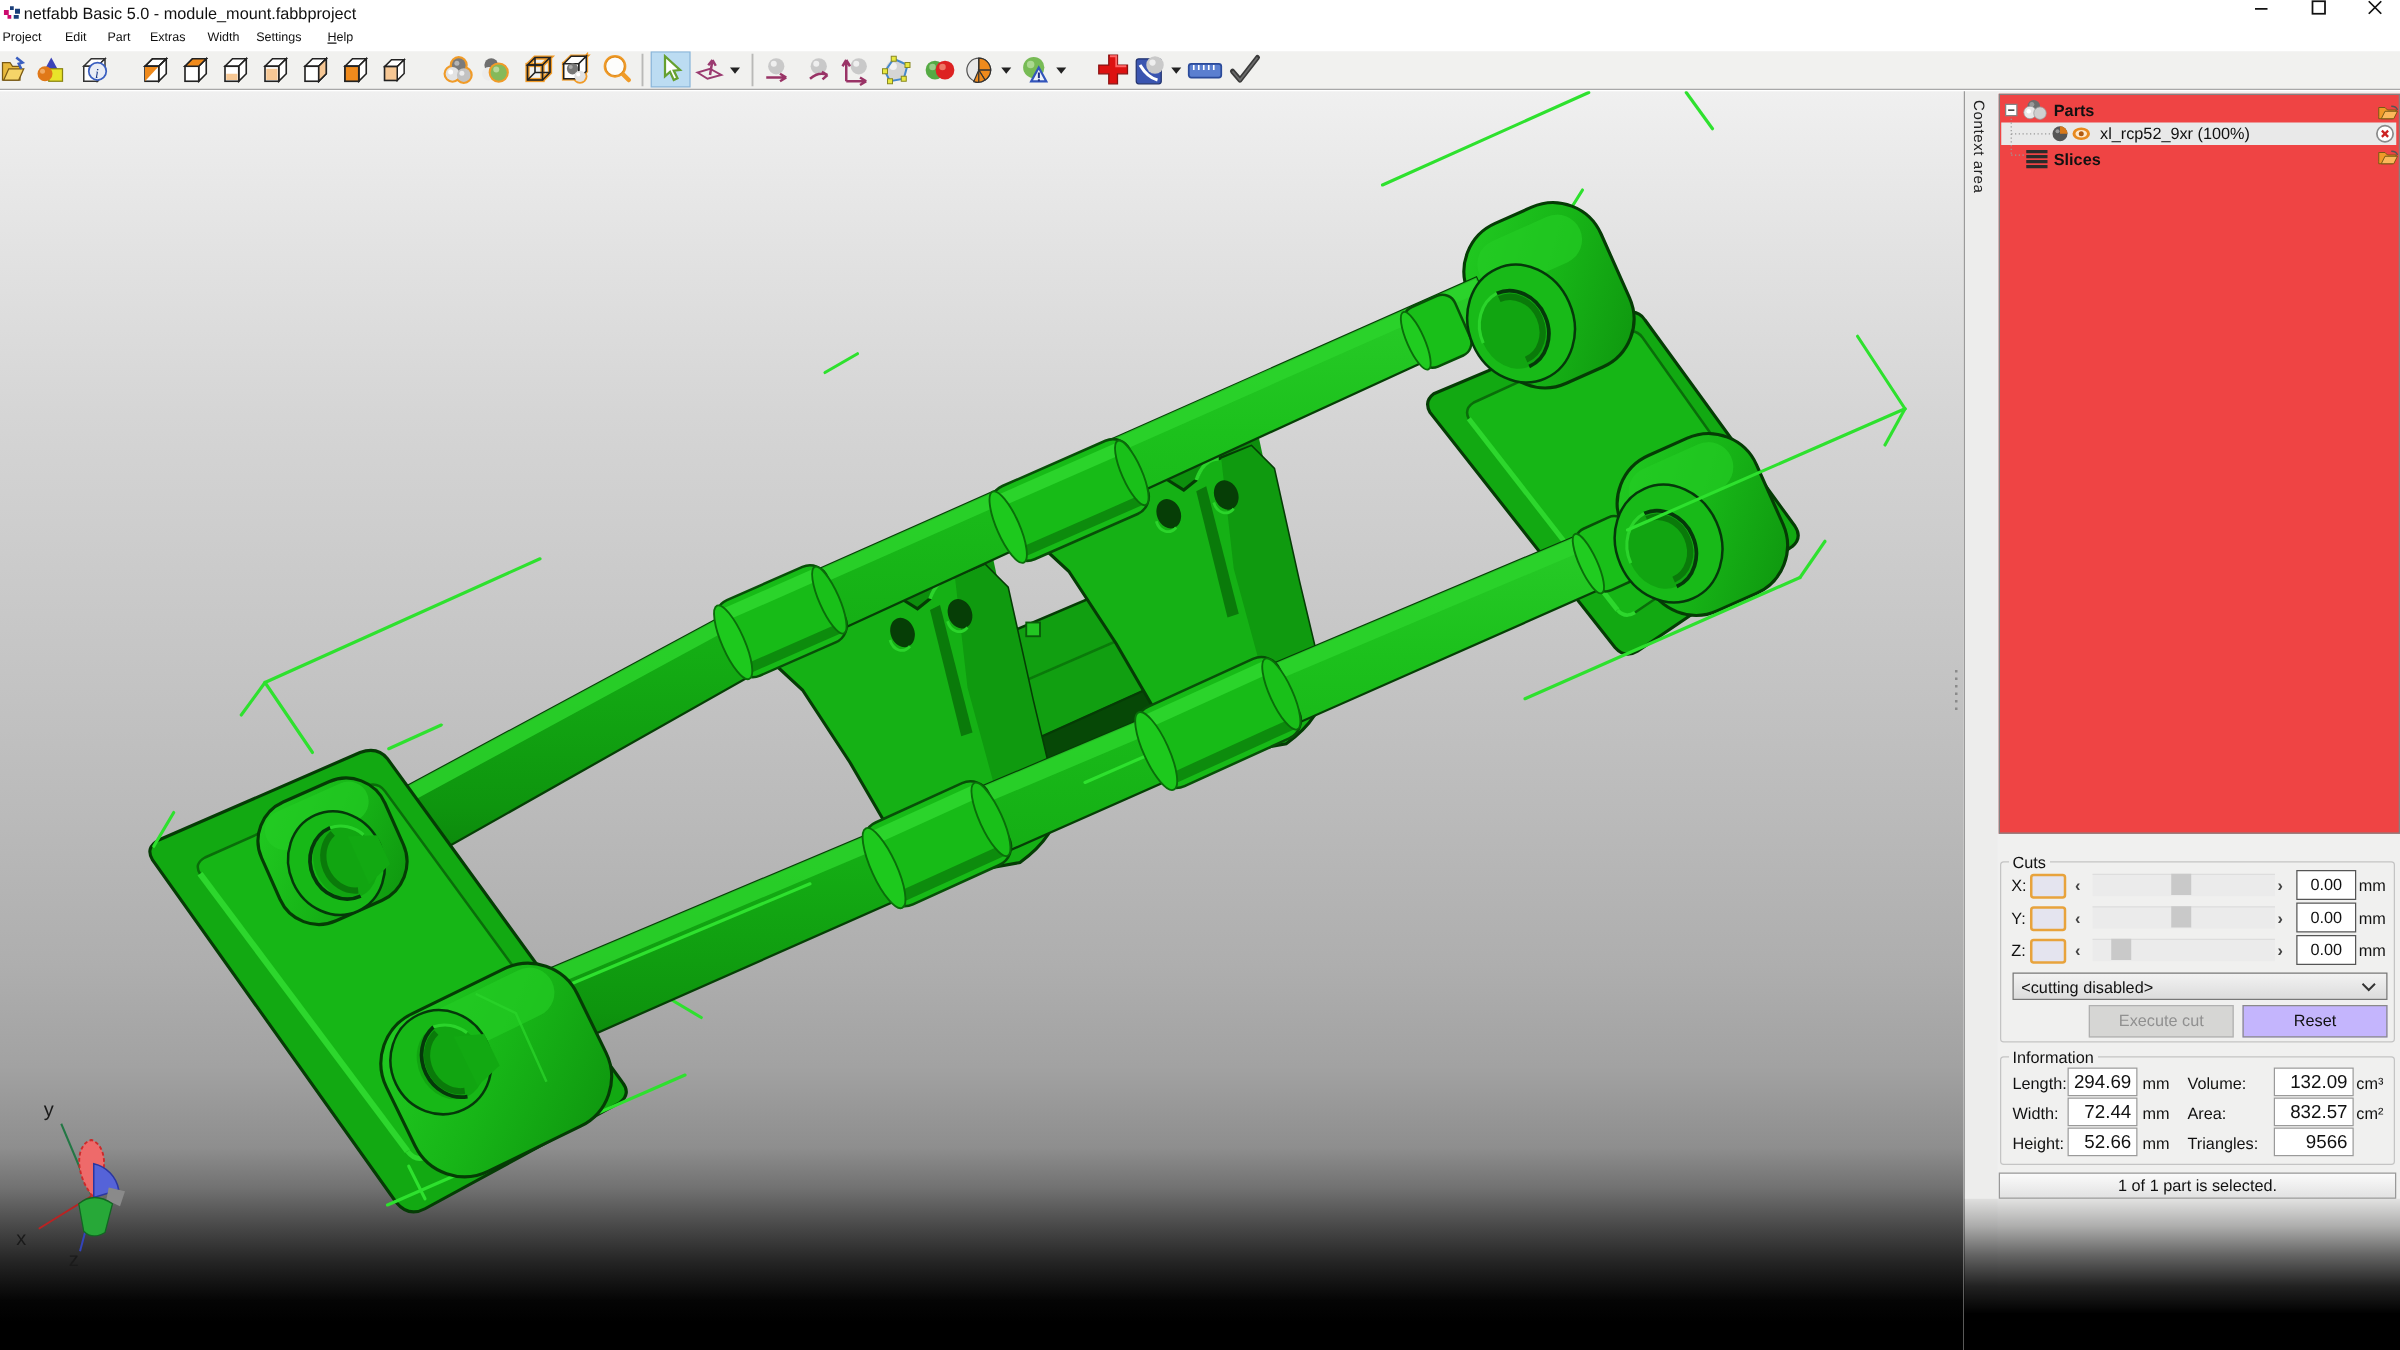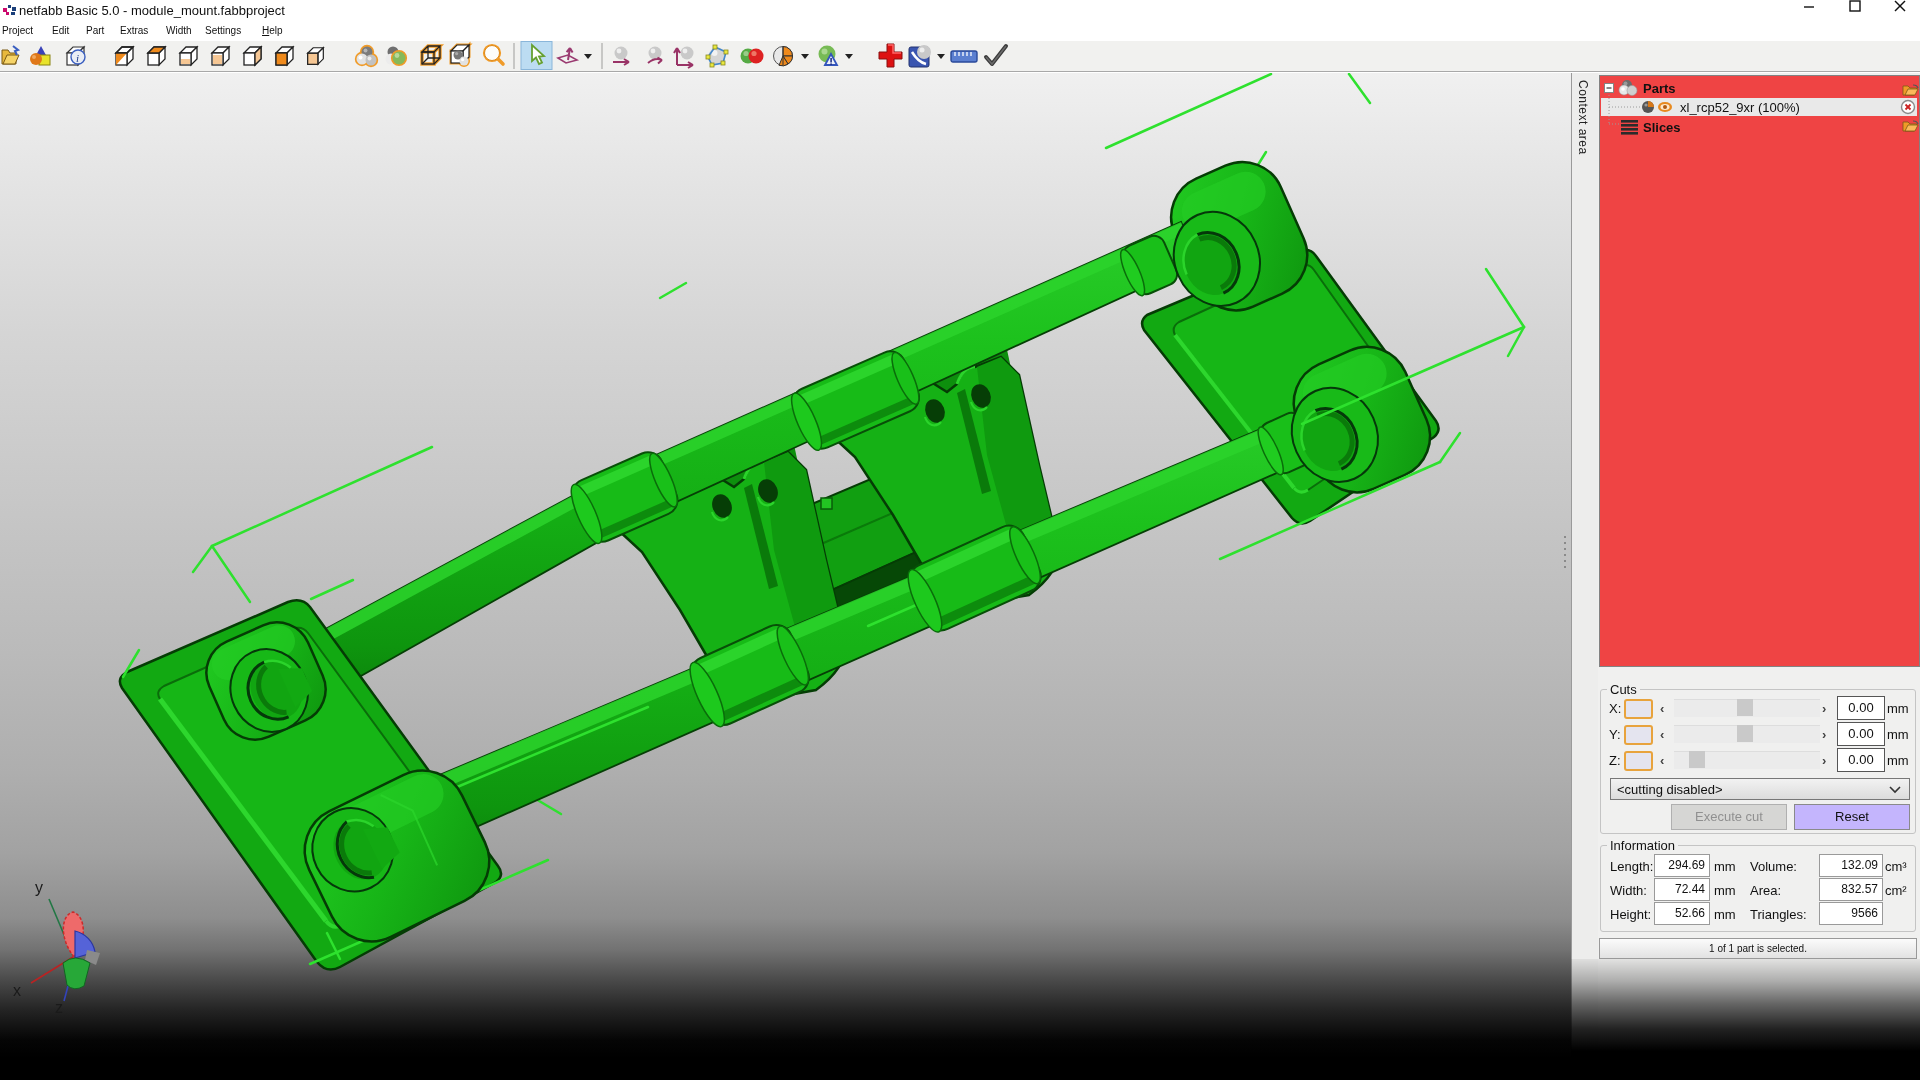--- a/index.html
+++ b/index.html
@@ -30,29 +30,29 @@
   #cuts{left:1600px;top:682px;width:314px;height:150px;}
   #info{left:1600px;top:838px;width:314px;height:92px;}
   .lbl{position:absolute;font-size:13px;color:#111;}
   .cb{position:absolute;width:25px;height:16px;border:2px solid #e8a33c;border-radius:3px;background:#e4e4ef;}
   .arr{position:absolute;font-size:13px;font-weight:bold;color:#444;}
   .thumb{position:absolute;width:16px;height:17px;background:#c9c9c9;}
   .track{position:absolute;height:17px;background:#ebebeb;border-top:1px solid #ddd;}
   .numbox{position:absolute;width:46px;height:22px;background:#fff;border:1px solid #555;
       font-size:13px;color:#111;text-align:center;line-height:22px;}
   .ibox{position:absolute;height:21px;background:#fff;border:1px solid #9a9a9a;
-      font-size:12px;color:#111;text-align:right;line-height:21px;padding-right:4px;}
+      font-size:15px;color:#111;text-align:right;line-height:21px;padding-right:4px;}
   #dropdown{position:absolute;left:1610px;top:778px;width:300px;height:22px;
       background:linear-gradient(#f2f2f2,#dcdcdc);border:1px solid #777;
       font-size:13px;color:#111;line-height:21px;padding-left:6px;box-sizing:border-box;}
   .btn{position:absolute;width:114px;height:24px;font-size:13px;text-align:center;line-height:23px;}
   #btnexec{left:1671px;top:804px;background:#d6d6d4;border:1px solid #b0b0b0;color:#909090;}
   #btnreset{left:1794px;top:804px;background:#c4b5fd;border:1px solid #8a8a8a;color:#111;}
   #statusbar{left:1599px;top:938px;width:318px;height:21px;background:linear-gradient(#fbfbfb,#e2e2e2);
-      border:1px solid #999;font-size:10px;color:#111;text-align:center;line-height:20px;box-sizing:border-box;}
+      border:1px solid #999;font-size:13px;color:#111;text-align:center;line-height:20px;box-sizing:border-box;}
   #rightfade{left:1571px;top:959px;width:349px;height:121px;
       background:linear-gradient(180deg,rgba(0,0,0,0.06) 0px,rgba(0,0,0,0.28) 22px,
       rgba(0,0,0,0.58) 45px,rgba(0,0,0,0.86) 70px,#000 92px,#000 121px);}
 </style>
 </head>
 <body>
 <div class="abs" id="titlebar">
   <svg class="abs" style="left:3px;top:4px" width="14" height="14" viewBox="0 0 14 14">
     <rect x="0" y="4" width="4" height="4" fill="#cc0a6e"></rect>
     <rect x="5" y="1" width="3" height="3" fill="#1b3f7a"></rect>

